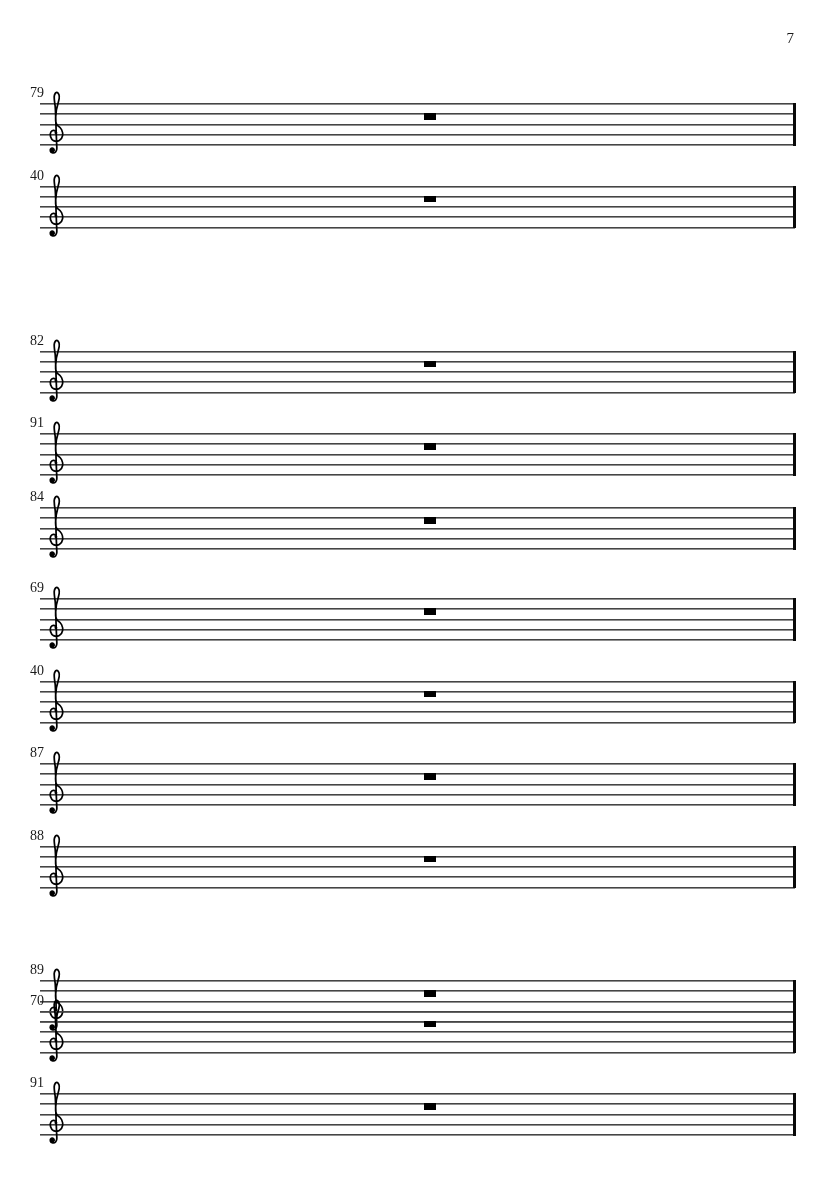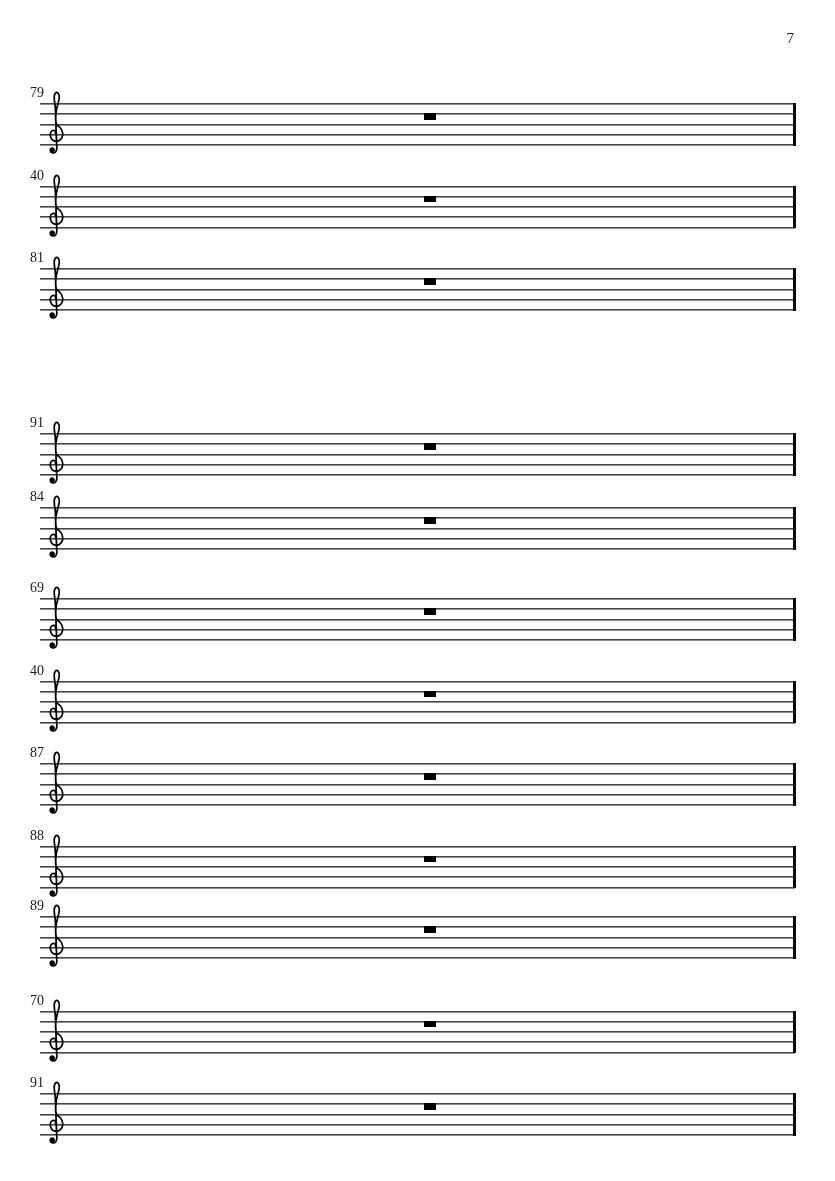--- a/index.html
+++ b/index.html
@@ -105,30 +105,30 @@
   <div class="system" style="top:165.5px">
     <div class="mnum">40</div>
     <div class="staff"></div>
     <svg class="clef" viewBox="0 0 30 100">
         <use href="#gclef"></use>
       </svg>
     <div class="rest"></div>
     <div class="barline"></div>
   </div>
 
-  <div class="system" style="top:248px">
-    <div class="mnum">81</div>
-    <div class="staff"></div>
-    <svg class="clef" viewBox="0 0 30 100">
-        <use href="#gclef"></use>
-      </svg>
-    <div class="rest"></div>
-    <div class="barline"></div>
-  </div>
-
+
+  <div class="system" style="top:330.5px">
+    <div class="mnum">82</div>
+    <div class="staff"></div>
+    <svg class="clef" viewBox="0 0 30 100">
+        <use href="#gclef"></use>
+      </svg>
+    <div class="rest"></div>
+    <div class="barline"></div>
+  </div>
 
   <div class="system" style="top:413px">
     <div class="mnum">91</div>
     <div class="staff"></div>
     <svg class="clef" viewBox="0 0 30 100">
         <use href="#gclef"></use>
       </svg>
     <div class="rest"></div>
     <div class="barline"></div>
   </div>
@@ -176,21 +176,21 @@
   <div class="system" style="top:825.5px">
     <div class="mnum">88</div>
     <div class="staff"></div>
     <svg class="clef" viewBox="0 0 30 100">
         <use href="#gclef"></use>
       </svg>
     <div class="rest"></div>
     <div class="barline"></div>
   </div>
 
-  <div class="system" style="top:896px">
+  <div class="system" style="top:960px">
     <div class="mnum">89</div>
     <div class="staff"></div>
     <svg class="clef" viewBox="0 0 30 100">
         <use href="#gclef"></use>
       </svg>
     <div class="rest"></div>
     <div class="barline"></div>
   </div>
 
   <div class="system" style="top:990.5px">

